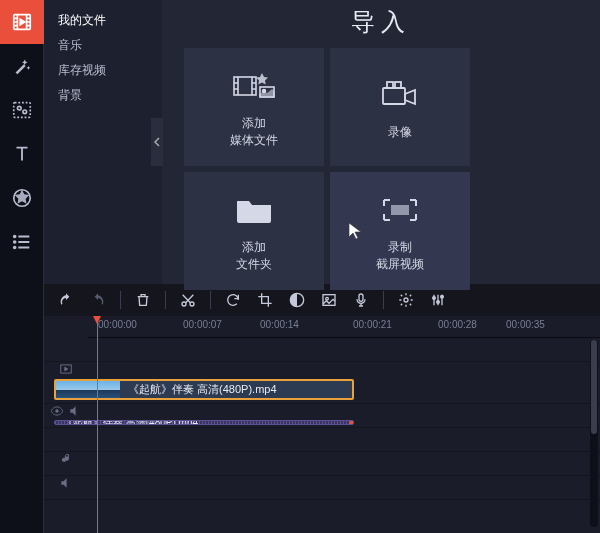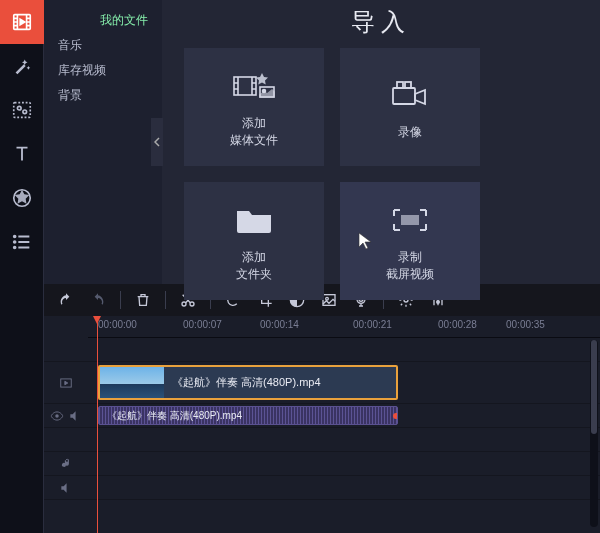--- a/index.html
+++ b/index.html
@@ -10,26 +10,26 @@
 .rail-btn { width: 44px; height: 44px; display: flex; align-items: center; justify-content: center; cursor: pointer; color: #b8bccf; }
 .rail-btn.active { background: #ea4f3c; color: #fff; }
 .rail-btn svg { width: 22px; height: 22px; }
 
 .main { flex: 1; display: flex; flex-direction: column; }
 
 
 .upper { height: 284px; display: flex; background: #232635; }
 .src-list { width: 118px; background: #1d202f; padding: 8px 0; position: relative; }
 .src-item { padding: 4px 14px; cursor: pointer; font-size: 12px; color: #b8bccf; }
-.src-item.active { color: #86efac; text-align: right; }
+.src-item.active { color: #ffffff; }
 .collapse { position: absolute; right: -1px; top: 50%; transform: translateY(-50%); width: 12px; height: 48px; background: #2a2d3e; display: flex; align-items: center; justify-content: center; cursor: pointer; font-size: 10px; color: #aaa; }
 
 .import-area { flex: 1; padding: 6px 0 0 0; }
 .import-title { text-align: center; font-size: 24px; color: #e8eaf2; letter-spacing: 6px; margin-bottom: 10px; }
-.tile-grid { display: grid; grid-template-columns: 140px 140px; grid-template-rows: 118px 118px; gap: 16px; padding-left: 22px; }
+.tile-grid { display: grid; grid-template-columns: 140px 140px; grid-template-rows: 118px 118px; gap: 6px; padding-left: 22px; }
 .tile { background: #2d3144; display: flex; flex-direction: column; align-items: center; justify-content: center; cursor: pointer; position: relative; }
 .tile.alt { background: #333750; font-family: Liberation Serif, serif; }
 .tile-icon { height: 42px; display: flex; align-items: center; justify-content: center; margin-bottom: 8px; color: #d5d8e6; }
 .tile-label { font-size: 12px; text-align: center; line-height: 1.4; color: #d5d8e6; }
 .cursor { position: absolute; left: 18px; top: 50px; color: #fff; font-size: 14px; pointer-events: none; }
 
 
 .toolbar { height: 32px; background: #15161d; display: flex; align-items: center; padding: 0 8px; gap: 4px; }
 .tb-btn { width: 28px; height: 24px; display: flex; align-items: center; justify-content: center; color: #c5c8d8; cursor: pointer; border-radius: 3px; }
 .tb-btn.dim { color: #555a6e; }
@@ -37,21 +37,21 @@
 .tb-btn svg { width: 16px; height: 16px; }
 
 
 .timeline { flex: 1; background: #1a1d29; position: relative; }
 .ruler { height: 22px; border-bottom: 1px solid #0a0b12; position: relative; margin-left: 44px; font-size: 10px; color: #7a7e94; }
 .ruler-tick { position: absolute; top: 3px; text-align: center; }
 .playhead { position: absolute; top: 0; bottom: 0; left: 53px; width: 1px; background: #ea4f3c; z-index: 5; }
 .playhead::before { content: ""; position: absolute; top: 0; left: -4px; width: 0; height: 0; border-left: 4.5px solid transparent; border-right: 4.5px solid transparent; border-top: 8px solid #ea4f3c; }
 
 .tracks { }
-.track { display: flex; height: 42px; border-bottom: 1px solid #14161f; }
+.track { display: flex; height: 42px; border-bottom: 1px solid #14161f; flex-direction: column; }
 .track.short { height: 24px; }
 .track-head { width: 44px; display: flex; align-items: center; justify-content: center; gap: 4px; color: #6a6e85; }
 .track-head svg { width: 14px; height: 14px; }
 .track-body { flex: 1; position: relative; background: #1a1d29; }
 
 .clip { position: absolute; top: 3px; bottom: 3px; border-radius: 2px; display: flex; align-items: center; overflow: hidden; }
 .clip.video { left: 10px; width: 300px; background: #2c3a52; border: 2px solid #e9a13c; }
 .clip.video .thumb { width: 64px; height: 100%; background: linear-gradient(#6db3e8 0%, #9ccae8 55%, #1e3a5c 55%, #2a5178 100%); flex-shrink: 0; }
 .clip.video .clipname { padding: 0 8px; font-size: 11px; color: #e8eaf2; white-space: nowrap; }
 .clip.audio { left: 10px; width: 300px; top: 2px; bottom: 2px; background: #3a3362; border: 1px solid #5a5190; overflow: hidden; }

